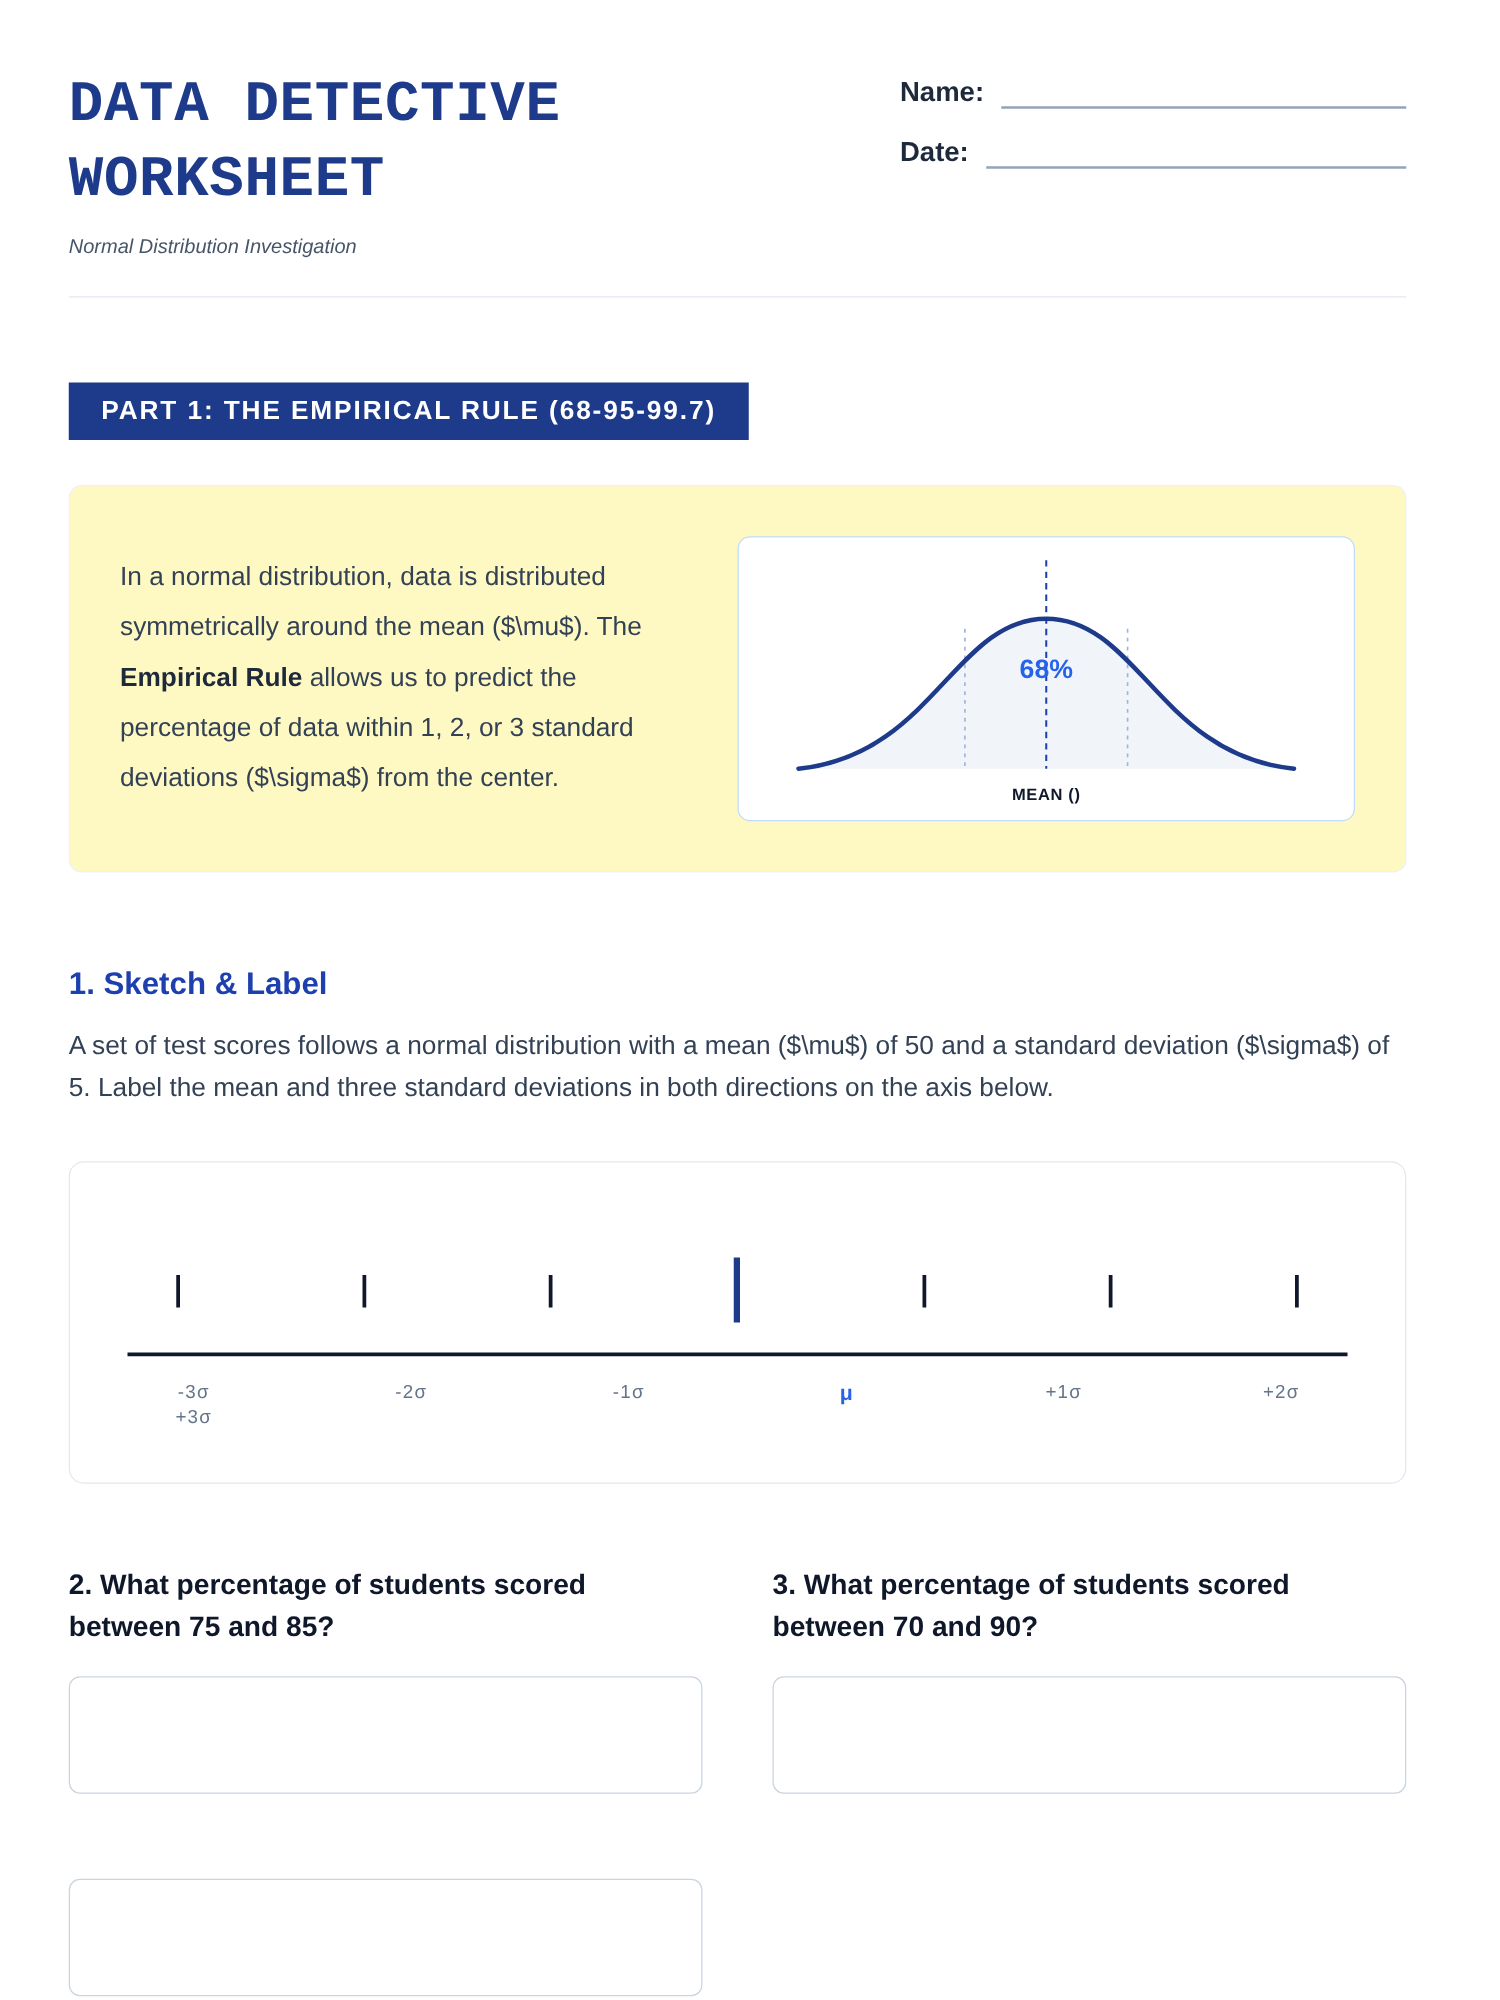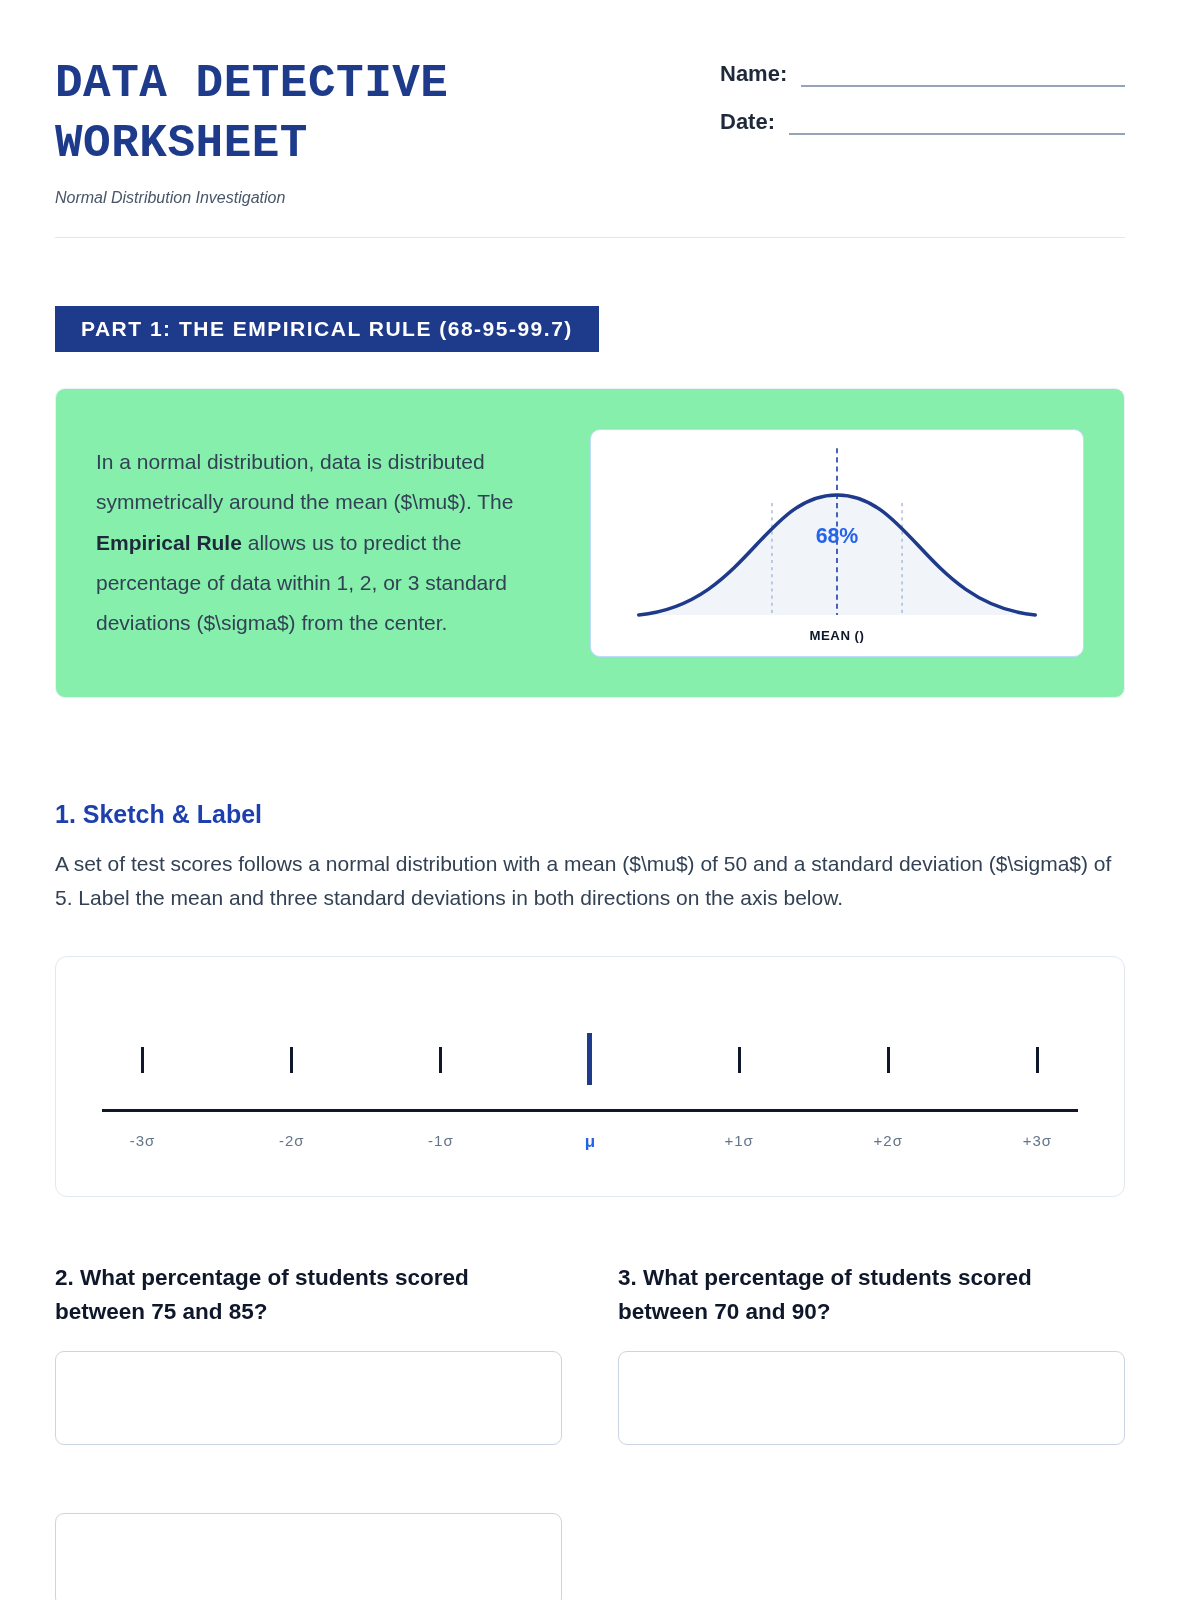--- a/index.html
+++ b/index.html
@@ -25,39 +25,39 @@
   .divider { margin-top:30px; border-top:1px solid #e2e8f0; }
 
   
   .banner {
     display:inline-block; margin-top:68px; background:#1e3a8a; color:#ffffff;
     font-weight:700; font-size:21px; letter-spacing:1.5px; padding:11px 26px;
   }
 
   
   .intro-panel {
-    margin-top:36px; background:#86efac; border:1px solid #edf1f6; border-radius:10px;
+    margin-top:36px; background:#fef9c3; border:1px solid #edf1f6; border-radius:10px;
     padding:40px; display:flex; gap:62px; align-items:center;
   }
   .intro-text { width:432px; font-size:21px; line-height:1.92; color:#334155; }
   .intro-text b { color:#1e293b; }
   .curve-card { flex:1; background:#ffffff; border:1.5px solid #bfdbfe; border-radius:10px; padding:6px 2px 2px; }
   .curve-card svg { display:block; width:100%; height:auto; }
 
   
-  .section-heading { margin-top:102px; font-size:25px; font-weight:700; color:#1e40af; }
+  .section-heading { margin-top:75px; font-size:25px; font-weight:700; color:#1e40af; }
   .prompt { margin-top:18px; font-size:21px; line-height:1.6; color:#334155; max-width:1060px; }
 
   .axis-card { margin-top:42px; border:1.5px solid #e2e8f0; border-radius:12px; padding:76px 12px 44px; background:#fff; }
   .ticks { display:grid; grid-template-columns:repeat(7,1fr); align-items:end; }
   .tick-cell { display:flex; justify-content:center; align-items:flex-end; }
   .tick { width:3px; height:26px; background:#0f172a; margin-bottom:36px; }
   .tick.mu { width:5px; height:52px; background:#1e3a8a; margin-bottom:24px; }
   .axis-line { border-top:3px solid #0f172a; margin:0 34px; }
-  .axis-labels { display:grid; grid-template-columns:repeat(7,1fr); margin-top:20px; text-align:center; }
+  .axis-labels { display:grid; grid-template-columns:repeat(6,1fr); margin-top:20px; text-align:center; }
   .axis-label { font-size:15px; color:#64748b; letter-spacing:1px; }
   .axis-label.mu { color:#2563eb; font-weight:700; font-size:17px; letter-spacing:0; }
 
   
   .q-grid { display:grid; grid-template-columns:1fr 1fr; column-gap:56px; row-gap:46px; margin-top:64px; }
   .q-title { font-size:22.5px; font-weight:700; color:#0f172a; line-height:1.5; }
   .answer-box { margin-top:22px; height:94px; border:1.5px solid #cbd5e1; border-radius:9px; background:#ffffff; }
 </style>
 </head>
 <body>

